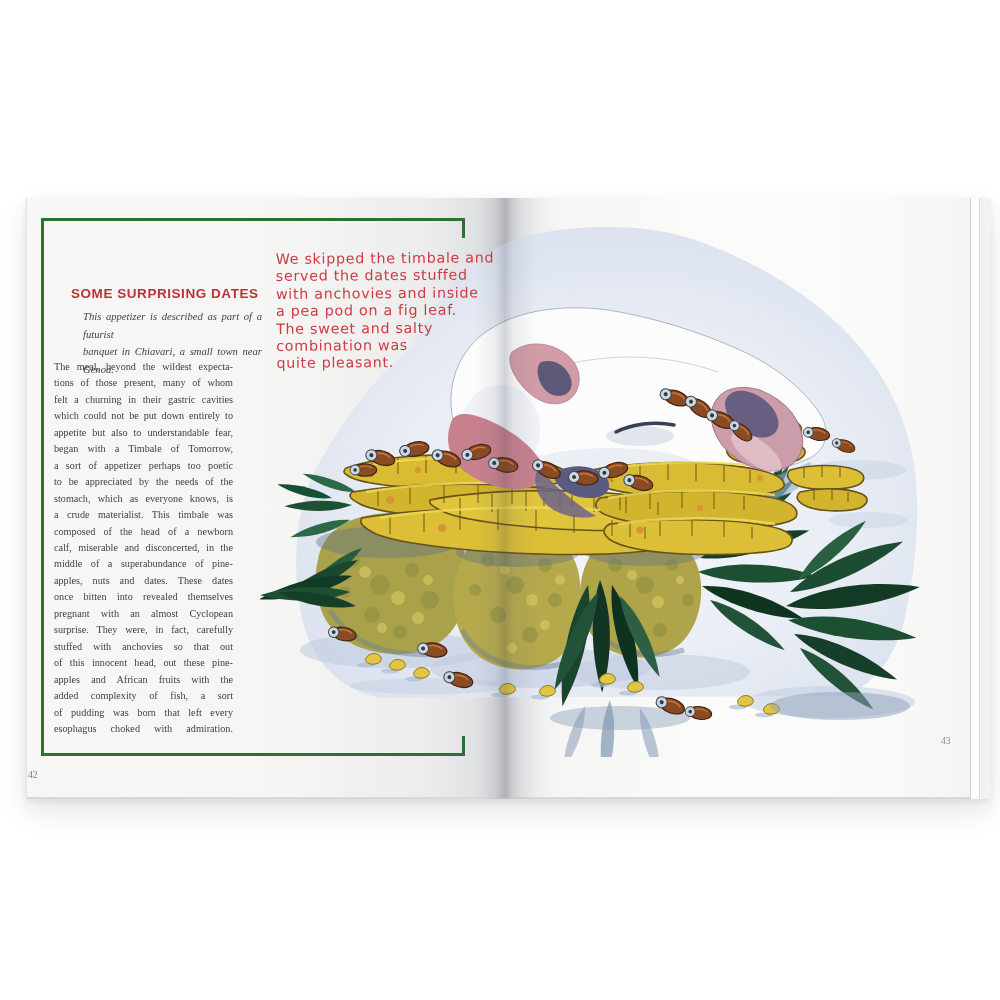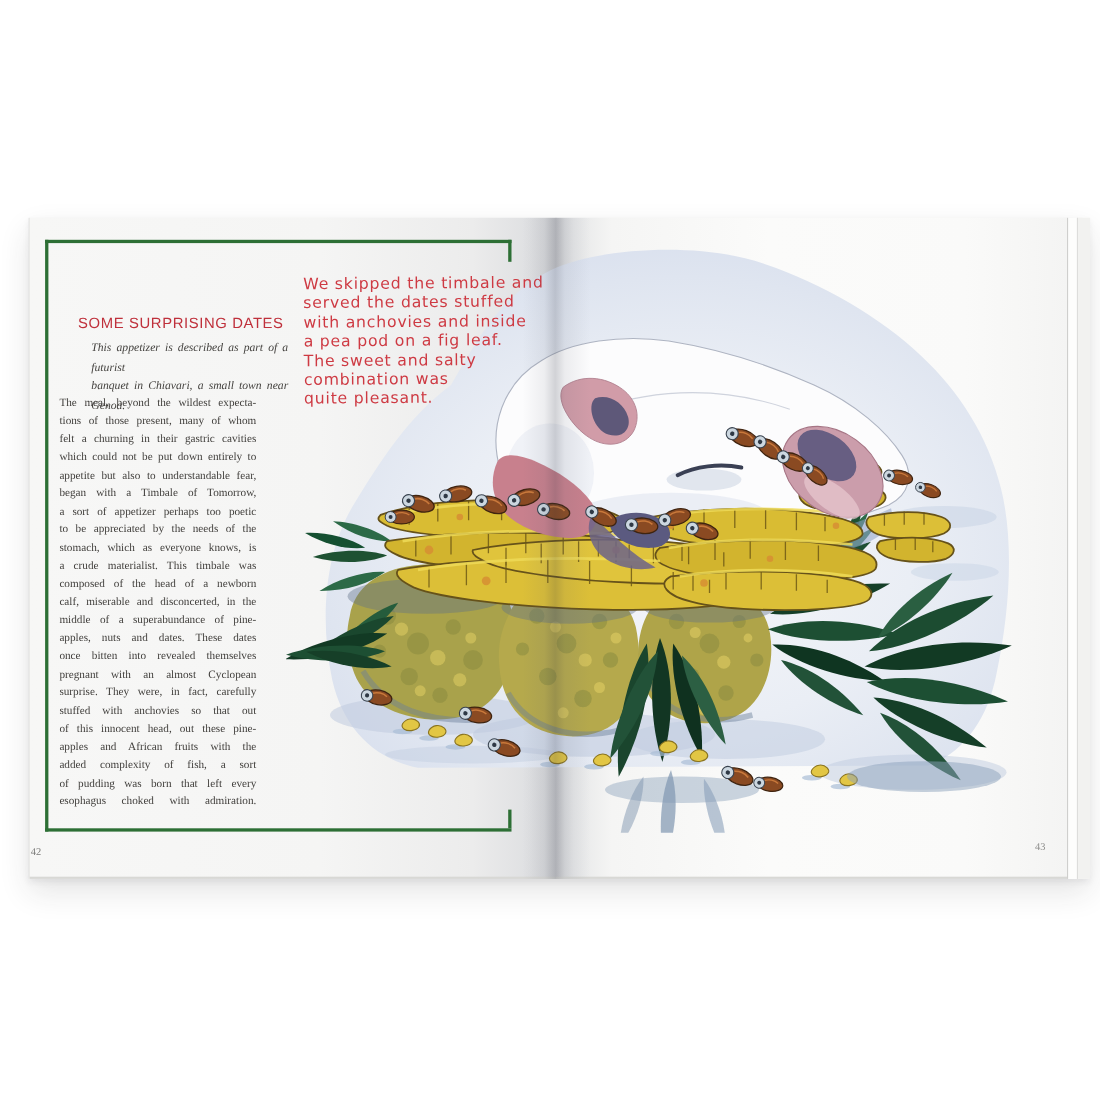--- a/index.html
+++ b/index.html
@@ -20,28 +20,28 @@
   
   .frame{position:absolute;background:#2d6f35;z-index:3;}
   #frame-top{left:14px;top:20px;width:424px;height:3px;}
   #frame-left{left:14px;top:20px;width:3px;height:538px;}
   #frame-bottom{left:14px;top:555px;width:424px;height:3px;}
   #frame-right-stub-top{left:435px;top:20px;width:3px;height:20px;}
   #frame-right-stub-bottom{left:435px;top:538px;width:3px;height:17px;}
   
   .lp-text{position:absolute;z-index:4;}
   #heading{left:44px;top:88px;width:220px;font-family:"Liberation Sans",sans-serif;
-    font-weight:normal;font-size:13.5px;letter-spacing:.55px;color:#bf303b;}
+    font-weight:bold;font-size:13.5px;letter-spacing:.55px;color:#bf303b;}
   #intro{left:44px;top:110px;width:179px;font-style:italic;font-size:10.6px;line-height:17.6px;
     color:#44423f;white-space:pre-line;text-align:justify;text-align-last:justify;margin-left:12px;}
   #body-text{left:27px;top:161px;width:179px;font-size:10.2px;line-height:16.45px;
     color:#413f3c;white-space:pre-line;text-align:justify;text-align-last:justify;}
   .pagenum{position:absolute;font-size:9.5px;color:#7b7b79;z-index:4;font-family:"Liberation Serif",serif;}
   #pagenum-42{left:1px;top:560px;margin-top:12px;}
-  #pagenum-43{position:absolute;left:941px;top:766px;color:#8e8e8c;text-align:center;}
+  #pagenum-43{position:absolute;left:941px;top:736px;color:#8e8e8c;text-align:center;}
   
   #handwriting{position:absolute;left:276px;top:250px;width:260px;z-index:8;
     font-family:"DejaVu Sans",sans-serif;font-size:14.3px;line-height:17.4px;letter-spacing:.7px;
     color:#ce3a43;white-space:pre-line;transform:rotate(-.4deg);}
   
   #illo{position:absolute;left:260px;top:212px;width:700px;height:545px;z-index:6;}
   #gutter{position:absolute;left:475px;top:198px;width:62px;height:601px;z-index:10;pointer-events:none;
     background:linear-gradient(90deg,rgba(90,95,110,0) 0%,rgba(90,95,110,.09) 32%,
       rgba(58,62,76,.22) 48%,rgba(90,95,110,.10) 62%,rgba(255,255,255,0) 100%);}
 </style>

